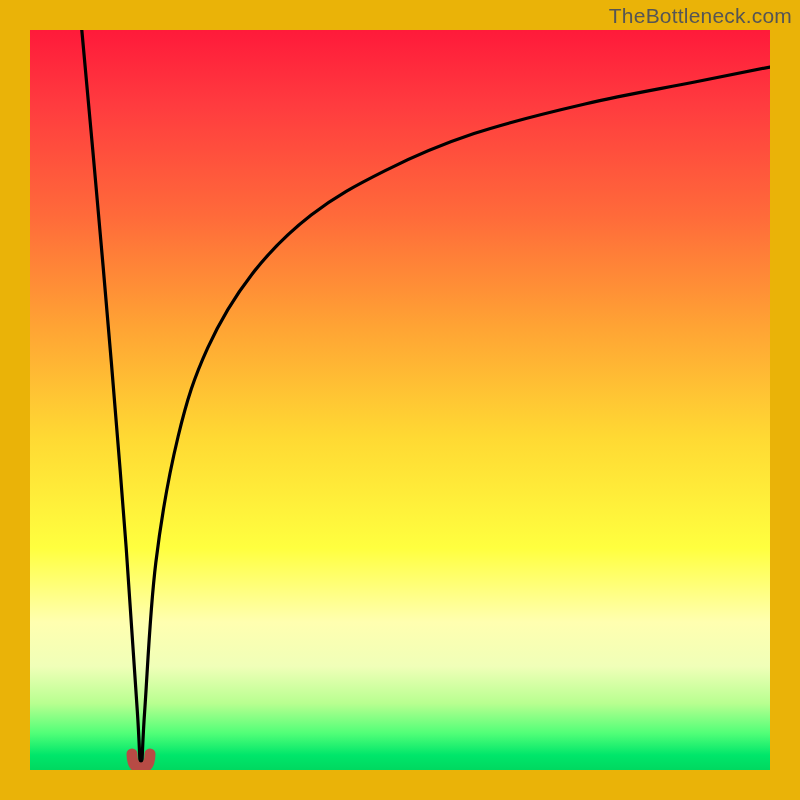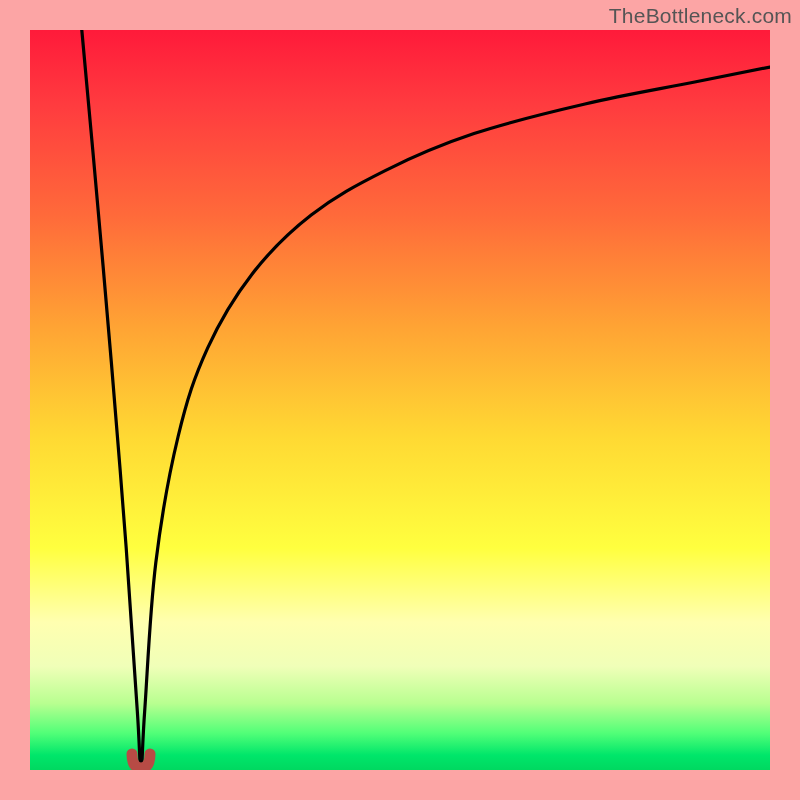--- a/index.html
+++ b/index.html
@@ -10,21 +10,21 @@
     overflow: hidden;
     background: #000;
     font-family: Arial, Helvetica, sans-serif;
   }
   .frame {
     position: absolute;
     left: 0;
     top: 0;
     width: 800px;
     height: 800px;
-    background: #fca5a5;
+    background: #eab308;
   }
   .plot {
     position: absolute;
     left: 30px;
     top: 30px;
     width: 740px;
     height: 740px;
     background: linear-gradient(to bottom,
       #ff1a3a 0%,
       #ff3b3f 10%,

